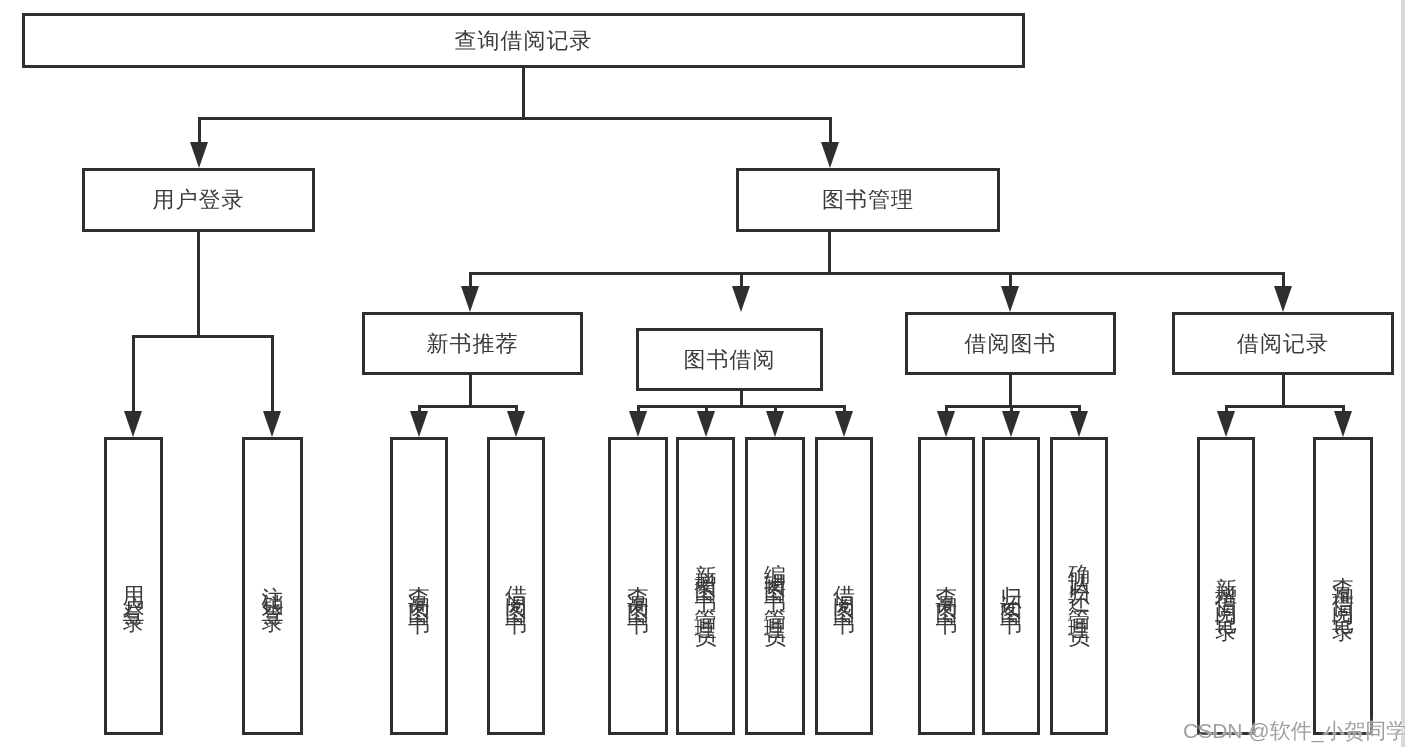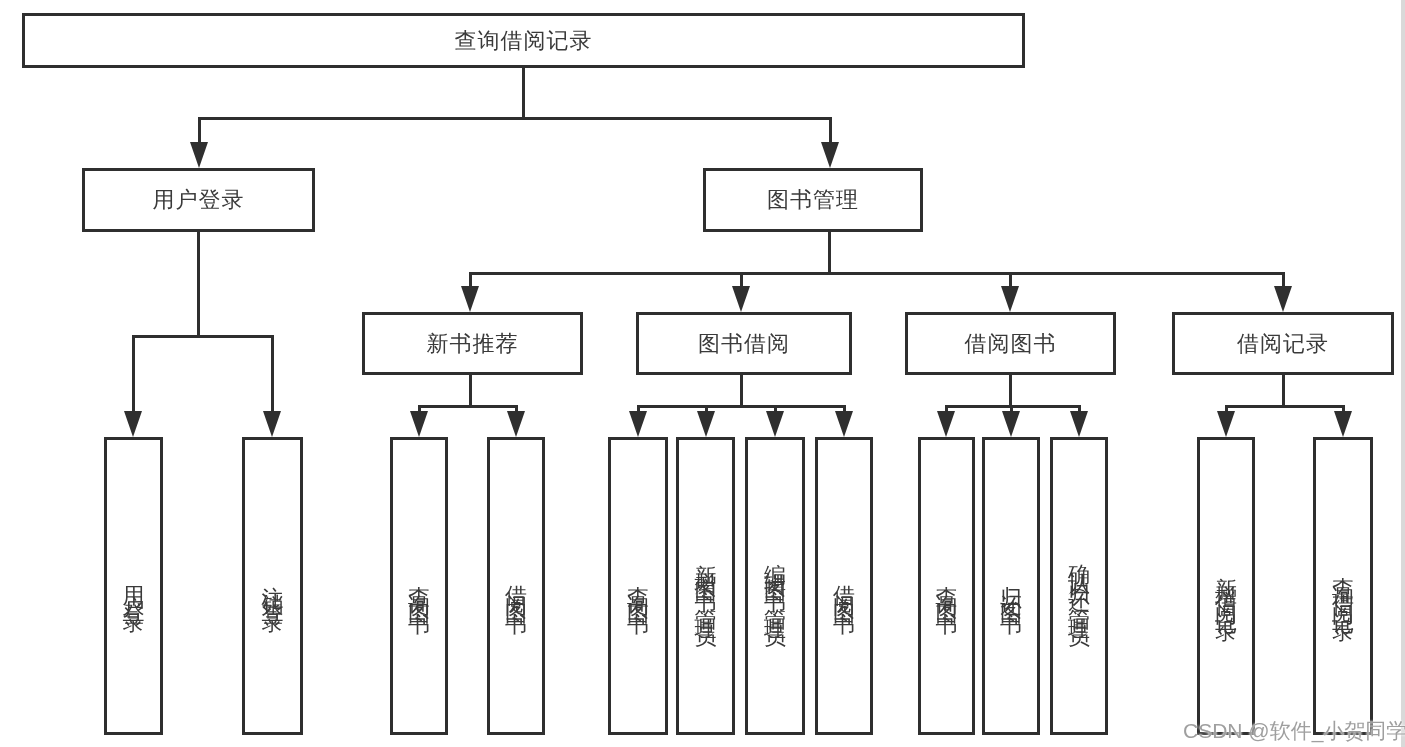--- a/index.html
+++ b/index.html
@@ -44,28 +44,28 @@
 
 <div id="stage">
 
   <div class="box" style="left:22px;top:13px;width:1003px;height:55px">
     <span class="h">查询借阅记录</span>
   </div>
 
   <div class="box" style="left:82px;top:168px;width:233px;height:64px">
     <span class="h">用户登录</span>
   </div>
-  <div class="box" style="left:703px;top:168px;width:220px;height:64px">
+  <div class="box" style="left:736px;top:168px;width:264px;height:64px">
     <span class="h">图书管理</span>
   </div>
 
   <div class="box" style="left:362px;top:312px;width:221px;height:63px">
     <span class="h">新书推荐</span>
   </div>
-  <div class="box" style="left:636px;top:312px;width:216px;height:63px">
+  <div class="box" style="left:636px;top:328px;width:187px;height:63px">
     <span class="h">图书借阅</span>
   </div>
   <div class="box" style="left:905px;top:312px;width:211px;height:63px">
     <span class="h">借阅图书</span>
   </div>
   <div class="box" style="left:1172px;top:312px;width:222px;height:63px">
     <span class="h">借阅记录</span>
   </div>
 
   <div class="box leaf" style="left:104px;width:59px">

